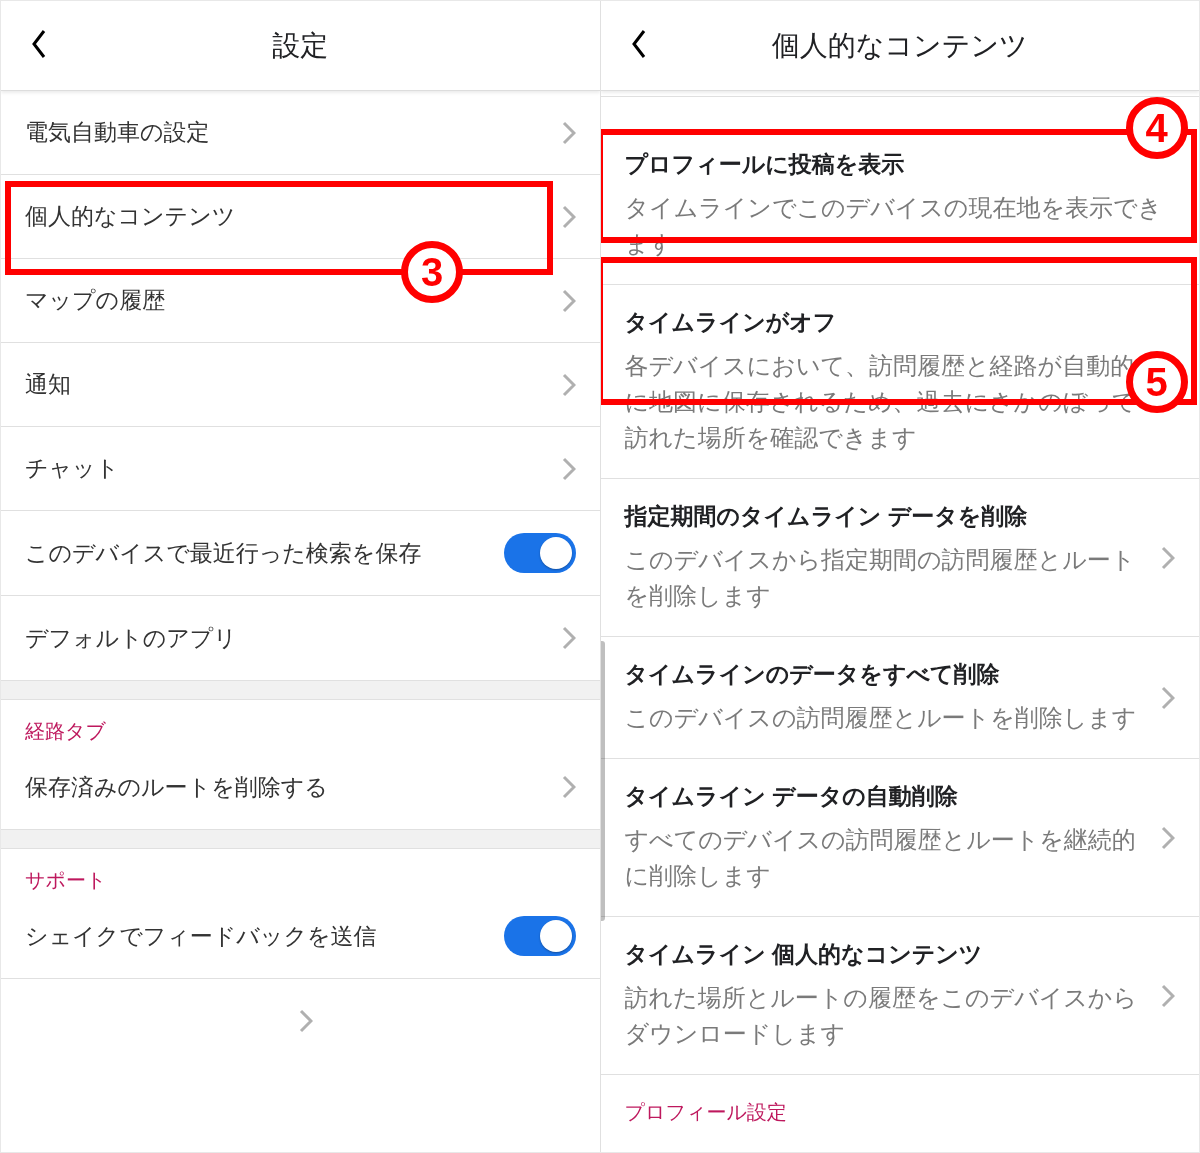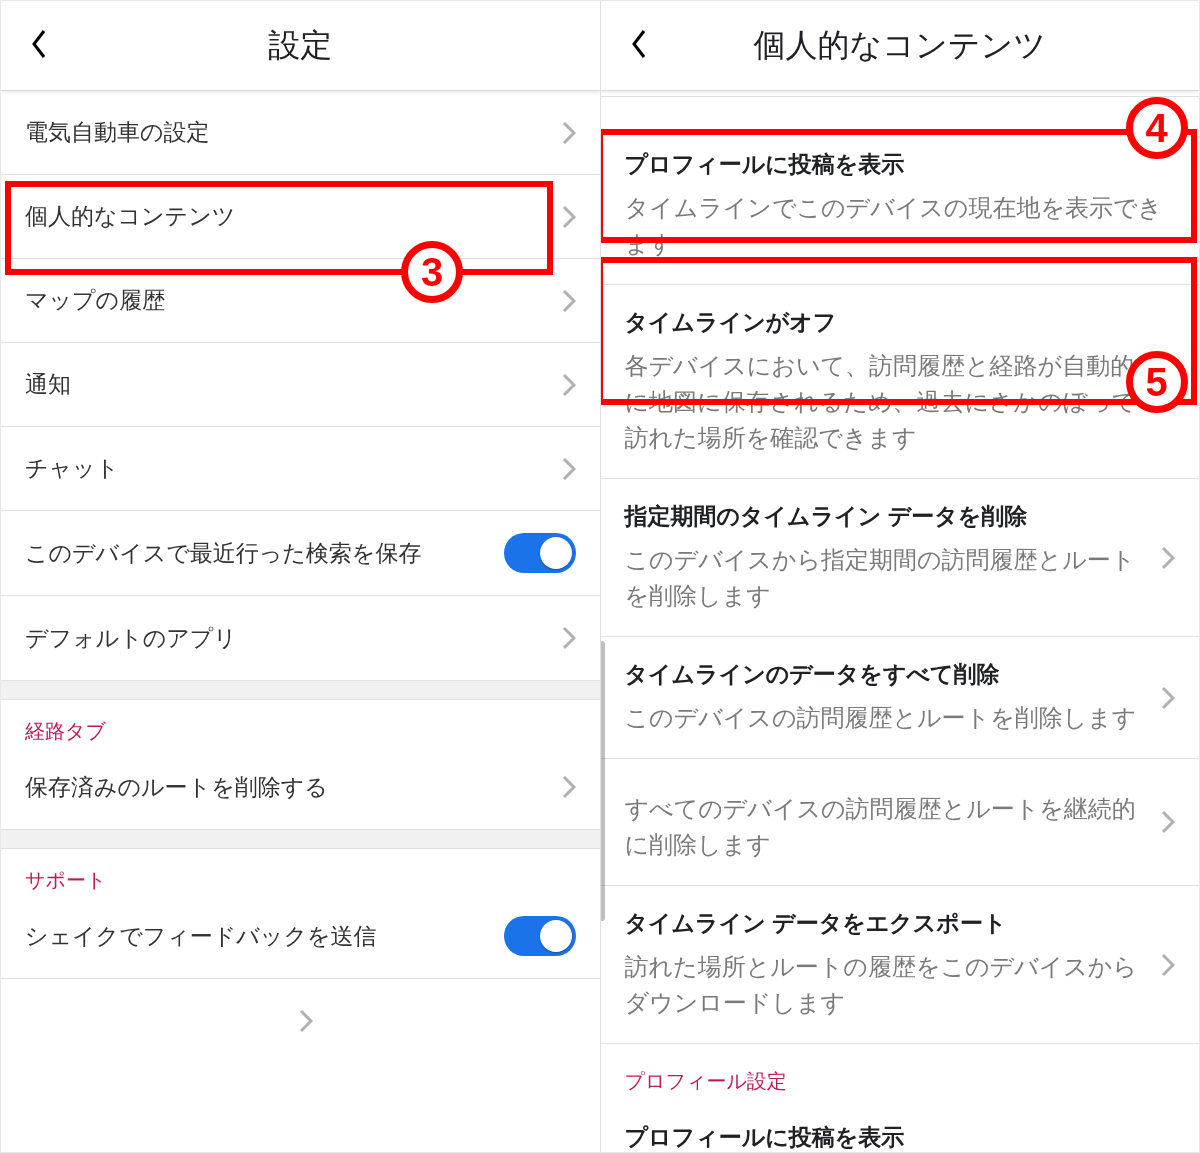--- a/index.html
+++ b/index.html
@@ -3,21 +3,21 @@
 <meta charset="utf-8">
 <style>
   * { box-sizing: border-box; margin: 0; padding: 0; }
   html, body { width: 1200px; height: 1153px; background: #fff; font-family: -apple-system, "Hiragino Sans", "Hiragino Kaku Gothic ProN", Meiryo, sans-serif; color: #202124; }
   .wrap { display: flex; width: 1200px; height: 1153px; border: 1px solid #e8e8e8; position: relative; }
   .pane { flex: 1; position: relative; overflow: hidden; }
   .pane + .pane { border-left: 1px solid #e0e0e0; }
   .header { height: 90px; display: flex; align-items: center; position: relative; border-bottom: 1px solid #ddd; box-shadow: 0 2px 3px rgba(0,0,0,0.08); }
   .back { position: absolute; left: 18px; top: 50%; transform: translateY(-50%); width: 40px; height: 40px; display:flex; align-items:center; justify-content:center; cursor:pointer; }
   .back svg { width: 18px; height: 30px; stroke: #000; stroke-width: 3; fill: none; }
-  .title { margin: 8px auto; font-size: 32px; font-weight: 500; color: #202124; }
+  .title { margin: 8px auto; font-size: 28px; font-weight: 500; color: #202124; }
   .list { }
   .row { display: flex; align-items: center; padding: 22px 24px; border-bottom: 1px solid #e0e0e0; min-height: 84px; cursor: pointer; }
   .row-text { flex: 1; }
   .row-title { font-size: 23px; color: #333; }
   .row-title.bold { font-weight: 600; color:#202124; }
   .row-sub { font-size: 24px; color: #7a7a7a; margin-top: 10px; line-height: 1.5; }
   .chevron { width: 14px; height: 24px; flex-shrink:0; margin-left: 12px; }
   .chevron svg { width: 14px; height: 24px; stroke: #b0b0b0; stroke-width: 3; fill: none; }
   .toggle { width: 72px; height: 40px; background: #1a73e8; border-radius: 20px; position: relative; flex-shrink:0; }
   .toggle .knob { position: absolute; right: 4px; top: 4px; width: 32px; height: 32px; background: #fff; border-radius: 50%; box-shadow: 0 1px 2px rgba(0,0,0,0.3); }
@@ -175,29 +175,30 @@
         <div class="row-text">
           <div class="row-title bold">タイムラインのデータをすべて削除</div>
           <div class="row-sub">このデバイスの訪問履歴とルートを削除します</div>
         </div>
         <span class="chevron"><svg viewBox="0 0 14 24">
               <polyline points="2,2 12,12 2,22"></polyline>
             </svg></span>
       </div>
       <div class="row">
         <div class="row-text">
+          <div class="row-title bold">タイムライン データの自動削除</div>
           <div class="row-sub">すべてのデバイスの訪問履歴とルートを継続的に削除します</div>
         </div>
         <span class="chevron"><svg viewBox="0 0 14 24">
               <polyline points="2,2 12,12 2,22"></polyline>
             </svg></span>
       </div>
       <div class="row">
         <div class="row-text">
-          <div class="row-title bold">タイムライン データをエクスポート</div>
+          <div class="row-title bold">タイムライン 個人的なコンテンツ</div>
           <div class="row-sub">訪れた場所とルートの履歴をこのデバイスからダウンロードします</div>
         </div>
         <span class="chevron"><svg viewBox="0 0 14 24">
               <polyline points="2,2 12,12 2,22"></polyline>
             </svg></span>
       </div>
       <div class="section-label" style="padding-top:24px;">プロフィール設定</div>
       <div class="row noborder tight">
         <div class="row-text">
           <div class="row-title bold">プロフィールに投稿を表示</div>

